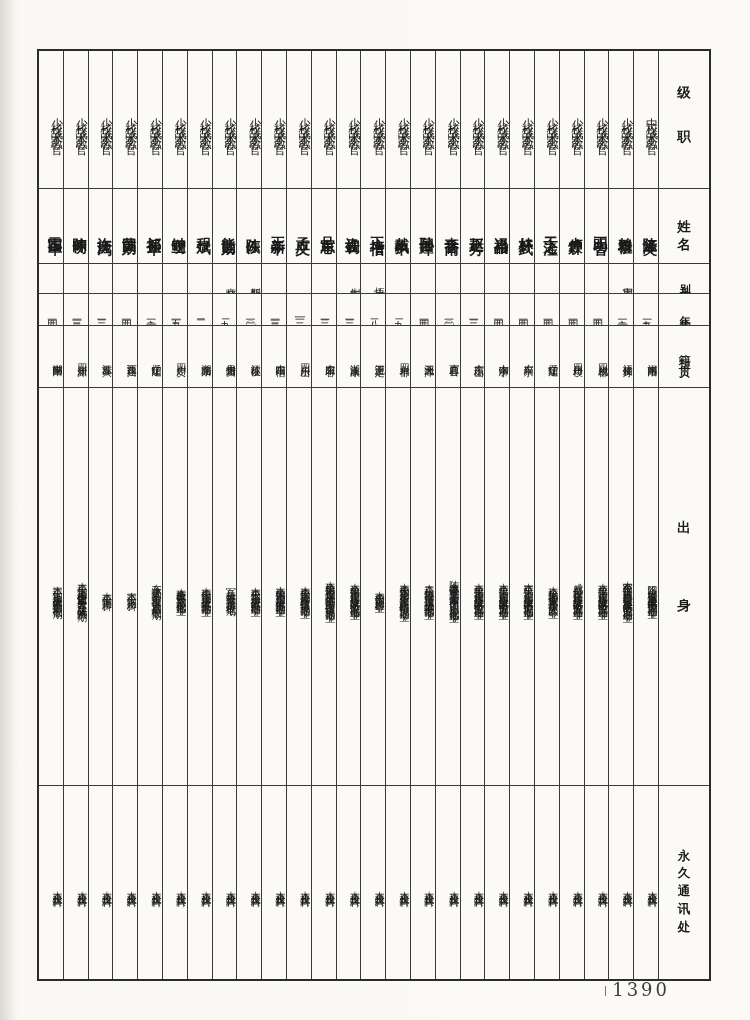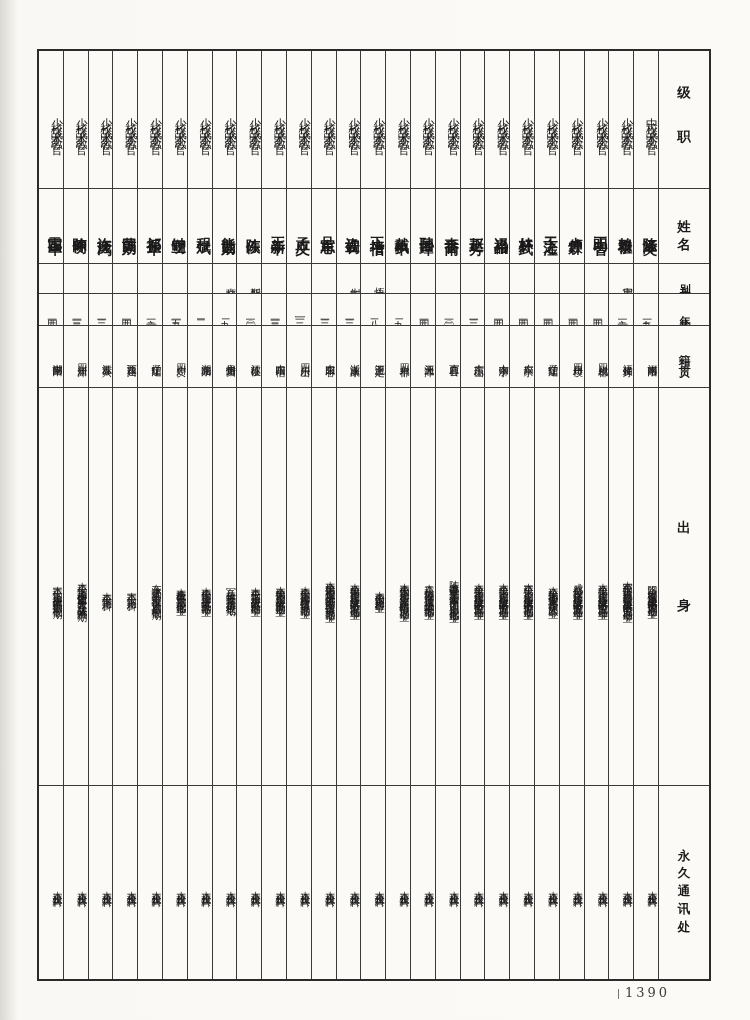--- a/index.html
+++ b/index.html
@@ -67,21 +67,21 @@
   .header-col .r-name{font-size:13.5px;letter-spacing:18px;}
   .header-col .r-alias{font-size:11px;letter-spacing:4px;}
   .header-col .r-age{font-size:11px;letter-spacing:4px;}
   .header-col .r-origin{font-size:12px;letter-spacing:12px;}
   .header-col .r-background{font-size:13.5px;letter-spacing:78px;}
   .header-col .r-address{font-size:12.5px;letter-spacing:18px;}
 
   .page-number{
     position:absolute;right:80px;bottom:20px;
     font-family:"DejaVu Serif",serif;
-    font-size:13px;letter-spacing:3px;color:#3c3c3c;
+    font-size:18px;letter-spacing:3px;color:#3c3c3c;
   }
   .page-number::before{
     content:"";
     display:inline-block;width:1px;height:10px;background:#777;
     margin-right:6px;vertical-align:middle;
   }
 </style>
 </head>
 <body>
 

